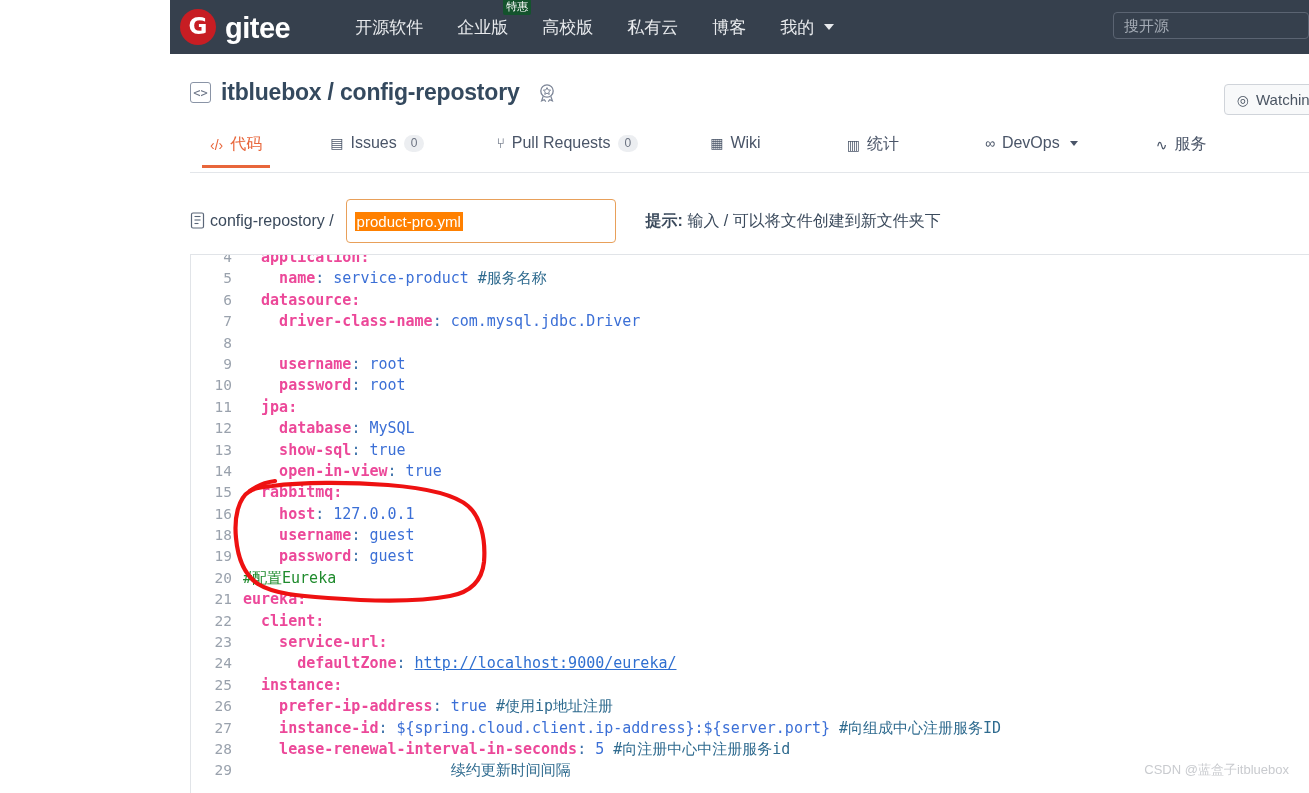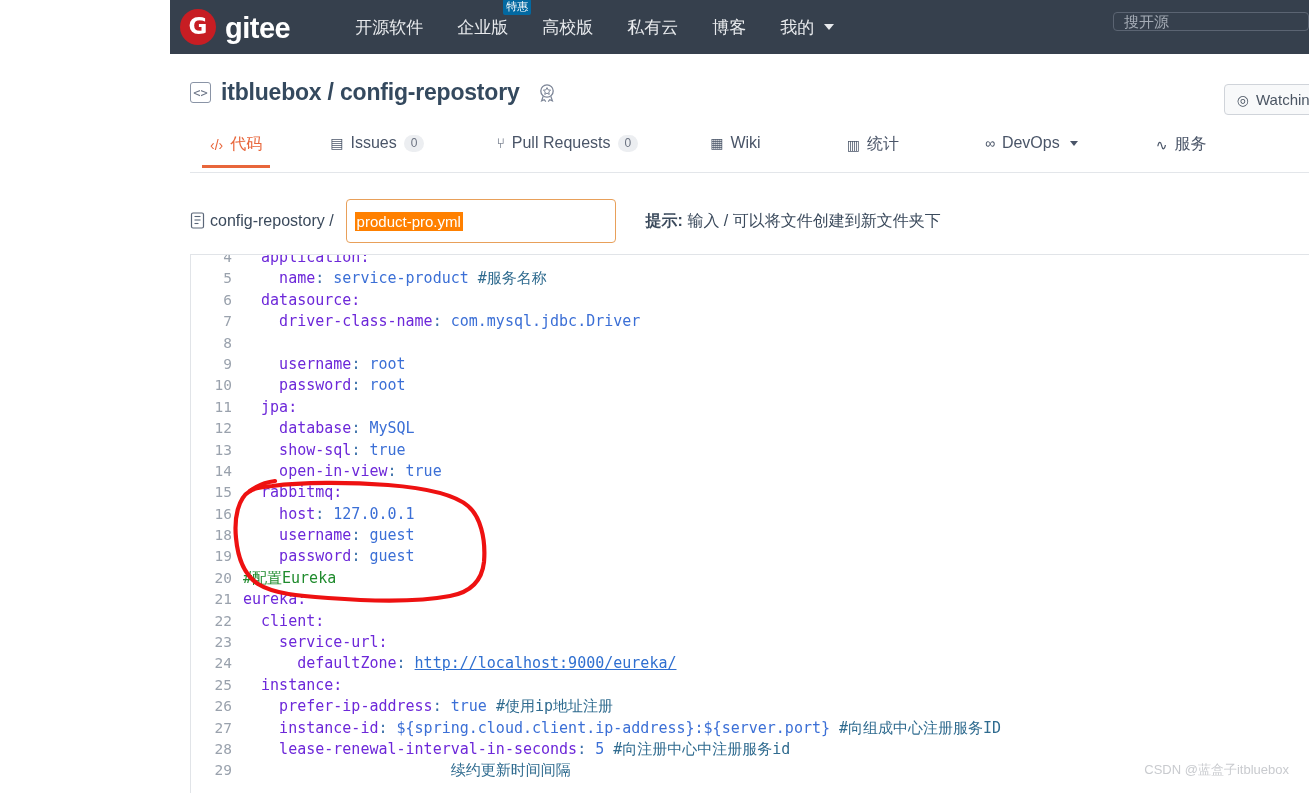--- a/index.html
+++ b/index.html
@@ -82,34 +82,34 @@
     margin-left: 5px;
     border-left: 5px solid transparent;
     border-right: 5px solid transparent;
     border-top: 6px solid #e8eaed;
     vertical-align: middle;
     margin-top: -2px;
   }
   .promo-badge {
     position: absolute;
     top: -17px; right: -6px;
-    background: #0369a1;
+    background: #14532d;
     color: #fff;
     font-size: 11px;
     line-height: 1;
     padding: 2px 3px 3px 3px;
     border-radius: 2px;
     white-space: nowrap;
   }
   .search-wrap {
     position: absolute;
     right: 0px; top: 12px;
   }
   .search-input {
-    width: 196px; height: 19px;
+    width: 196px; height: 27px;
     background: #36404d;
     border: 1px solid #5b6472;
     border-radius: 4px;
     color: #c3c8cf;
     font-size: 15px;
     padding: 0 10px;
     outline: none;
     font-family: "Liberation Sans", sans-serif;
   }
   .search-input::placeholder { color: #a4abb5; }
@@ -293,21 +293,21 @@
   .ln {
     width: 52px;
     min-width: 52px;
     text-align: right;
     padding-right: 11px;
     color: #9aa2ad;
     font-size: 14.5px;
     user-select: none;
   }
   .code-text { color: #2f6b8f; }
-  .tk-key   { color: #6d28d9; }
+  .tk-key   { color: #ec4899; font-weight: bold; }
   .tk-val   { color: #3b6fd6; }
   .tk-plain { color: #3a6fa8; }
   .tk-comment { color: #1f8b2d; }
   .tk-comment-cn { color: #2f6b8f; }
   .tk-url { color: #2f6fd0; text-decoration: underline; }
 
   
   .annot {
     position: absolute;
     left: 228px; top: 476px;

